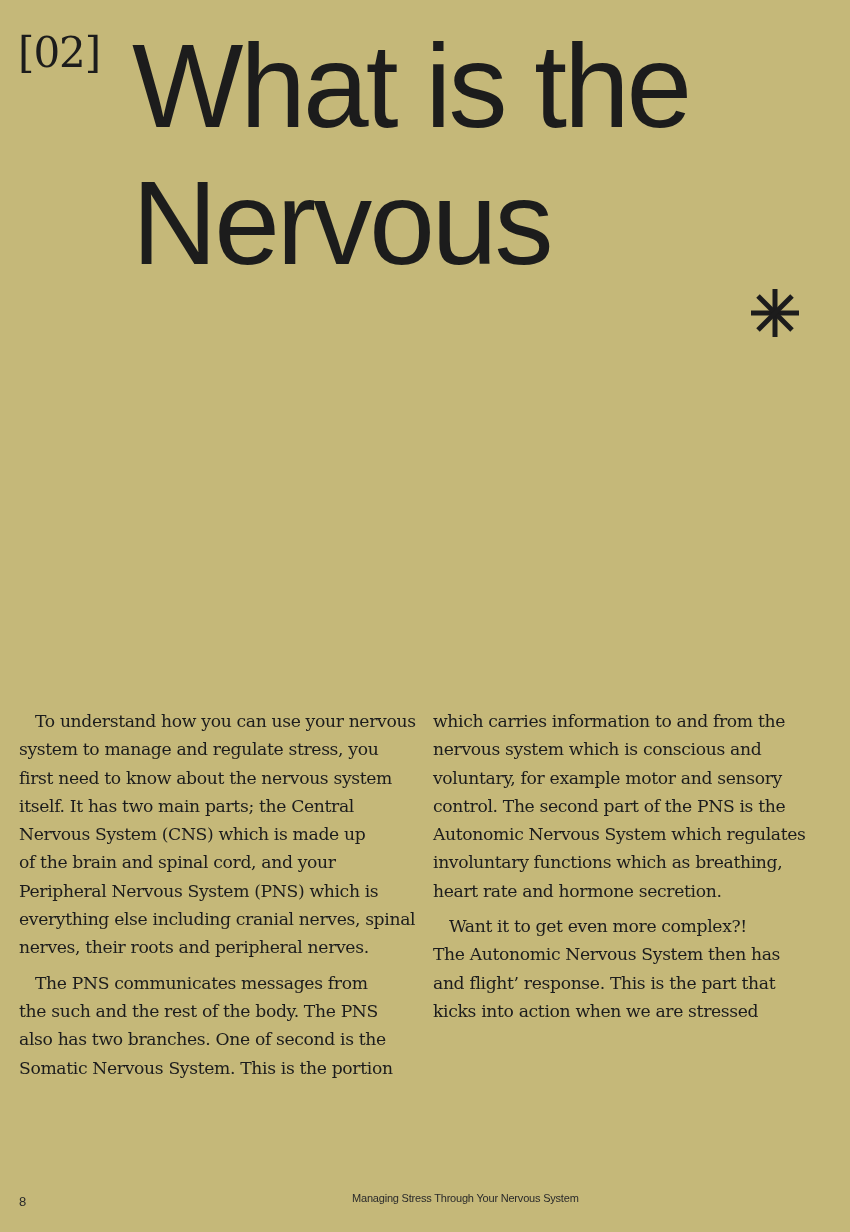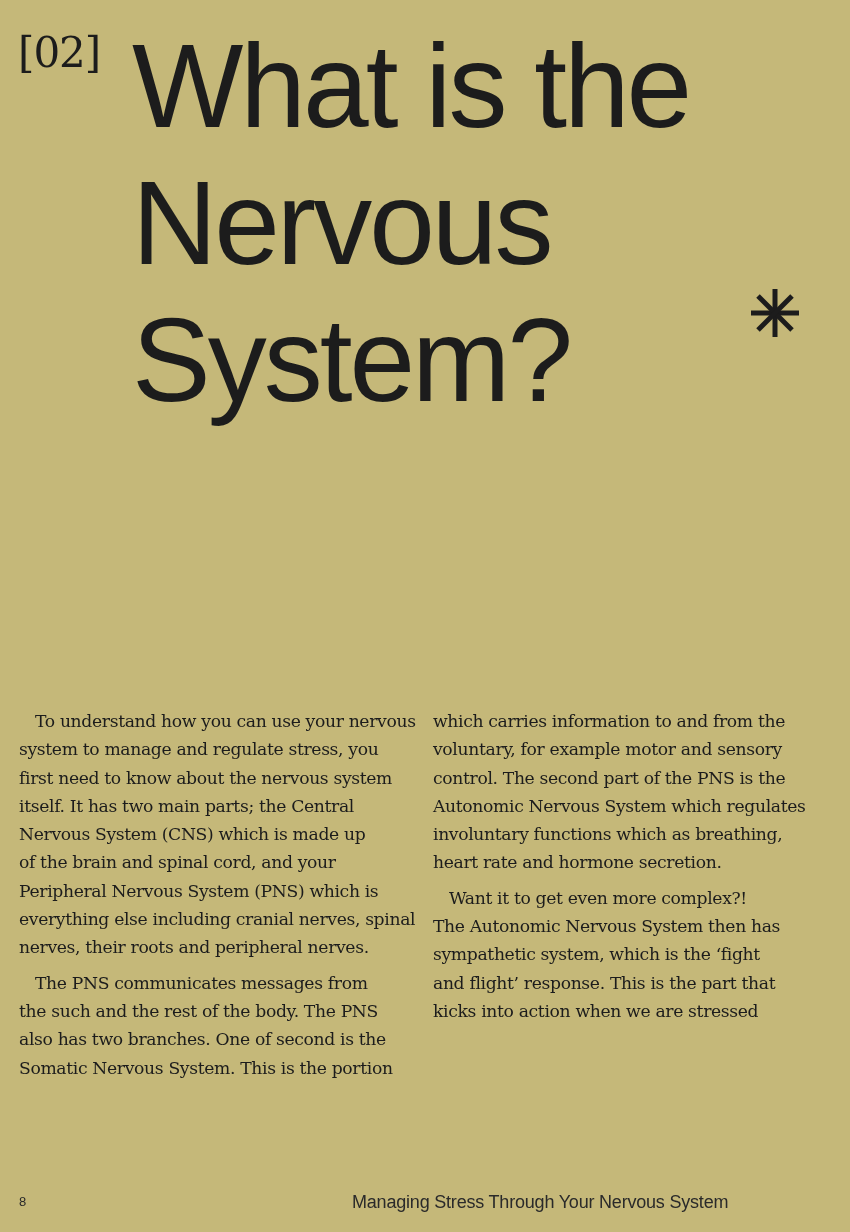--- a/index.html
+++ b/index.html
@@ -62,34 +62,33 @@
       top: 1194px;
       font-family: "Liberation Sans", sans-serif;
       font-size: 13px;
       color: #2a2a2a;
     }
     .footer-title {
       position: absolute;
       left: 352px;
       top: 1192px;
       font-family: "Liberation Sans", sans-serif;
-      font-size: 18px;
+      font-size: 11px;
       color: #2a2a2a;
       letter-spacing: -0.2px;
     }
   </style>
 </head>
 <body>
 
 <div class="section-num">[02]</div>
 
 <h1 class="title">
   <span>What is the</span>
   <span>Nervous</span>
-  <span>System?</span>
 </h1>
 
 <svg class="asterisk" viewBox="0 0 54 54">
   <g stroke="#1c1c1c" stroke-width="5" stroke-linecap="butt">
     <line x1="27" y1="3" x2="27" y2="51"></line>
     <line x1="3" y1="27" x2="51" y2="27"></line>
     <line x1="10" y1="10" x2="44" y2="44"></line>
     <line x1="44" y1="10" x2="10" y2="44"></line>
   </g>
 </svg>
@@ -110,29 +109,29 @@
     <span class="line indent">The PNS communicates messages from</span>
     <span class="line">the such and the rest of the body. The PNS</span>
     <span class="line">also has two branches. One of second is the</span>
     <span class="line">Somatic Nervous System. This is the portion</span>
   </p>
 </div>
 
 <div class="body-col col-right">
   <p>
     <span class="line">which carries information to and from the</span>
+    <span class="line">nervous system which is conscious and</span>
     <span class="line">voluntary, for example motor and sensory</span>
     <span class="line">control. The second part of the PNS is the</span>
     <span class="line">Autonomic Nervous System which regulates</span>
     <span class="line">involuntary functions which as breathing,</span>
     <span class="line">heart rate and hormone secretion.</span>
   </p>
   <p>
     <span class="line indent">Want it to get even more complex?!</span>
     <span class="line">The Autonomic Nervous System then has</span>
-    <span class="line">sympathetic system, which is the ‘fight</span>
     <span class="line">and flight’ response. This is the part that</span>
     <span class="line">kicks into action when we are stressed</span>
   </p>
 </div>
 
 <div class="footer-page">8</div>
 <div class="footer-title">Managing Stress Through Your Nervous System</div>
 
 </body></html>

